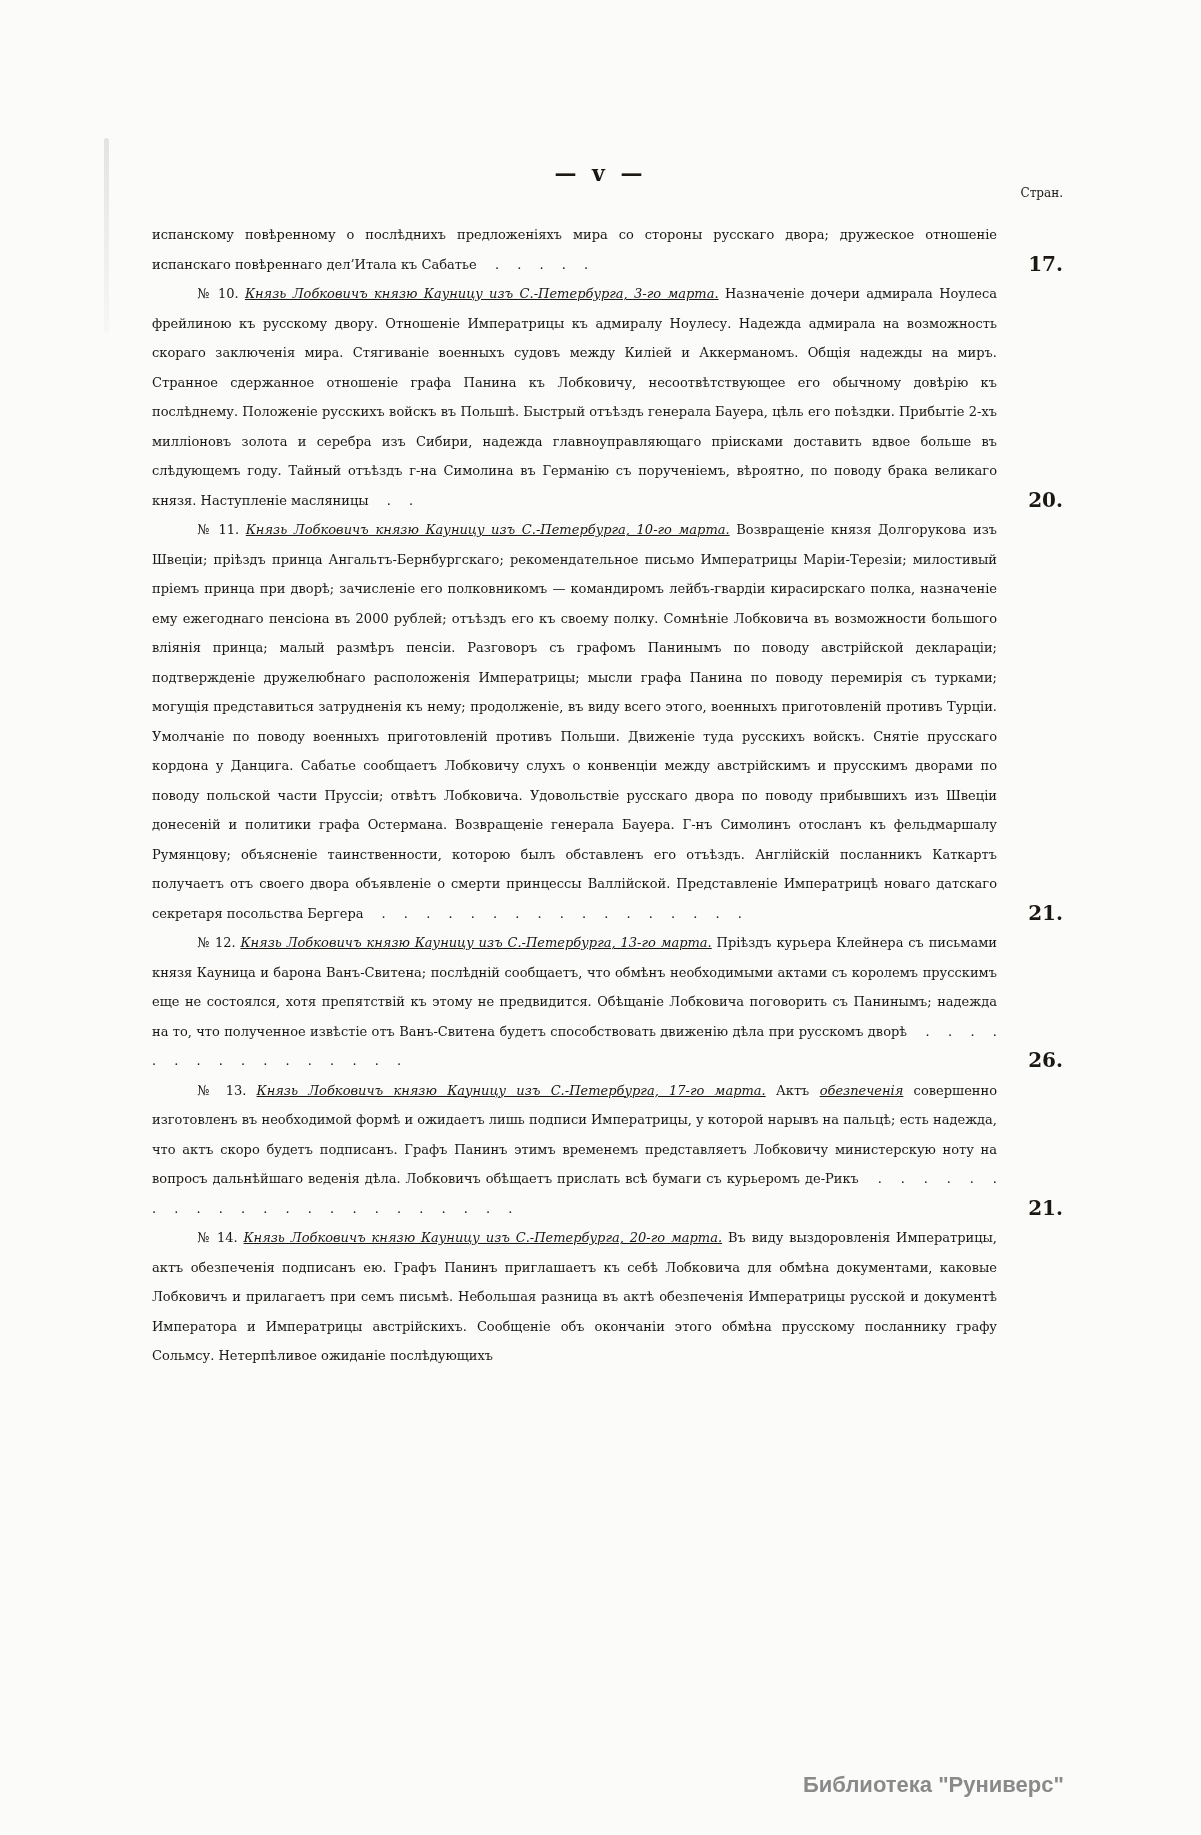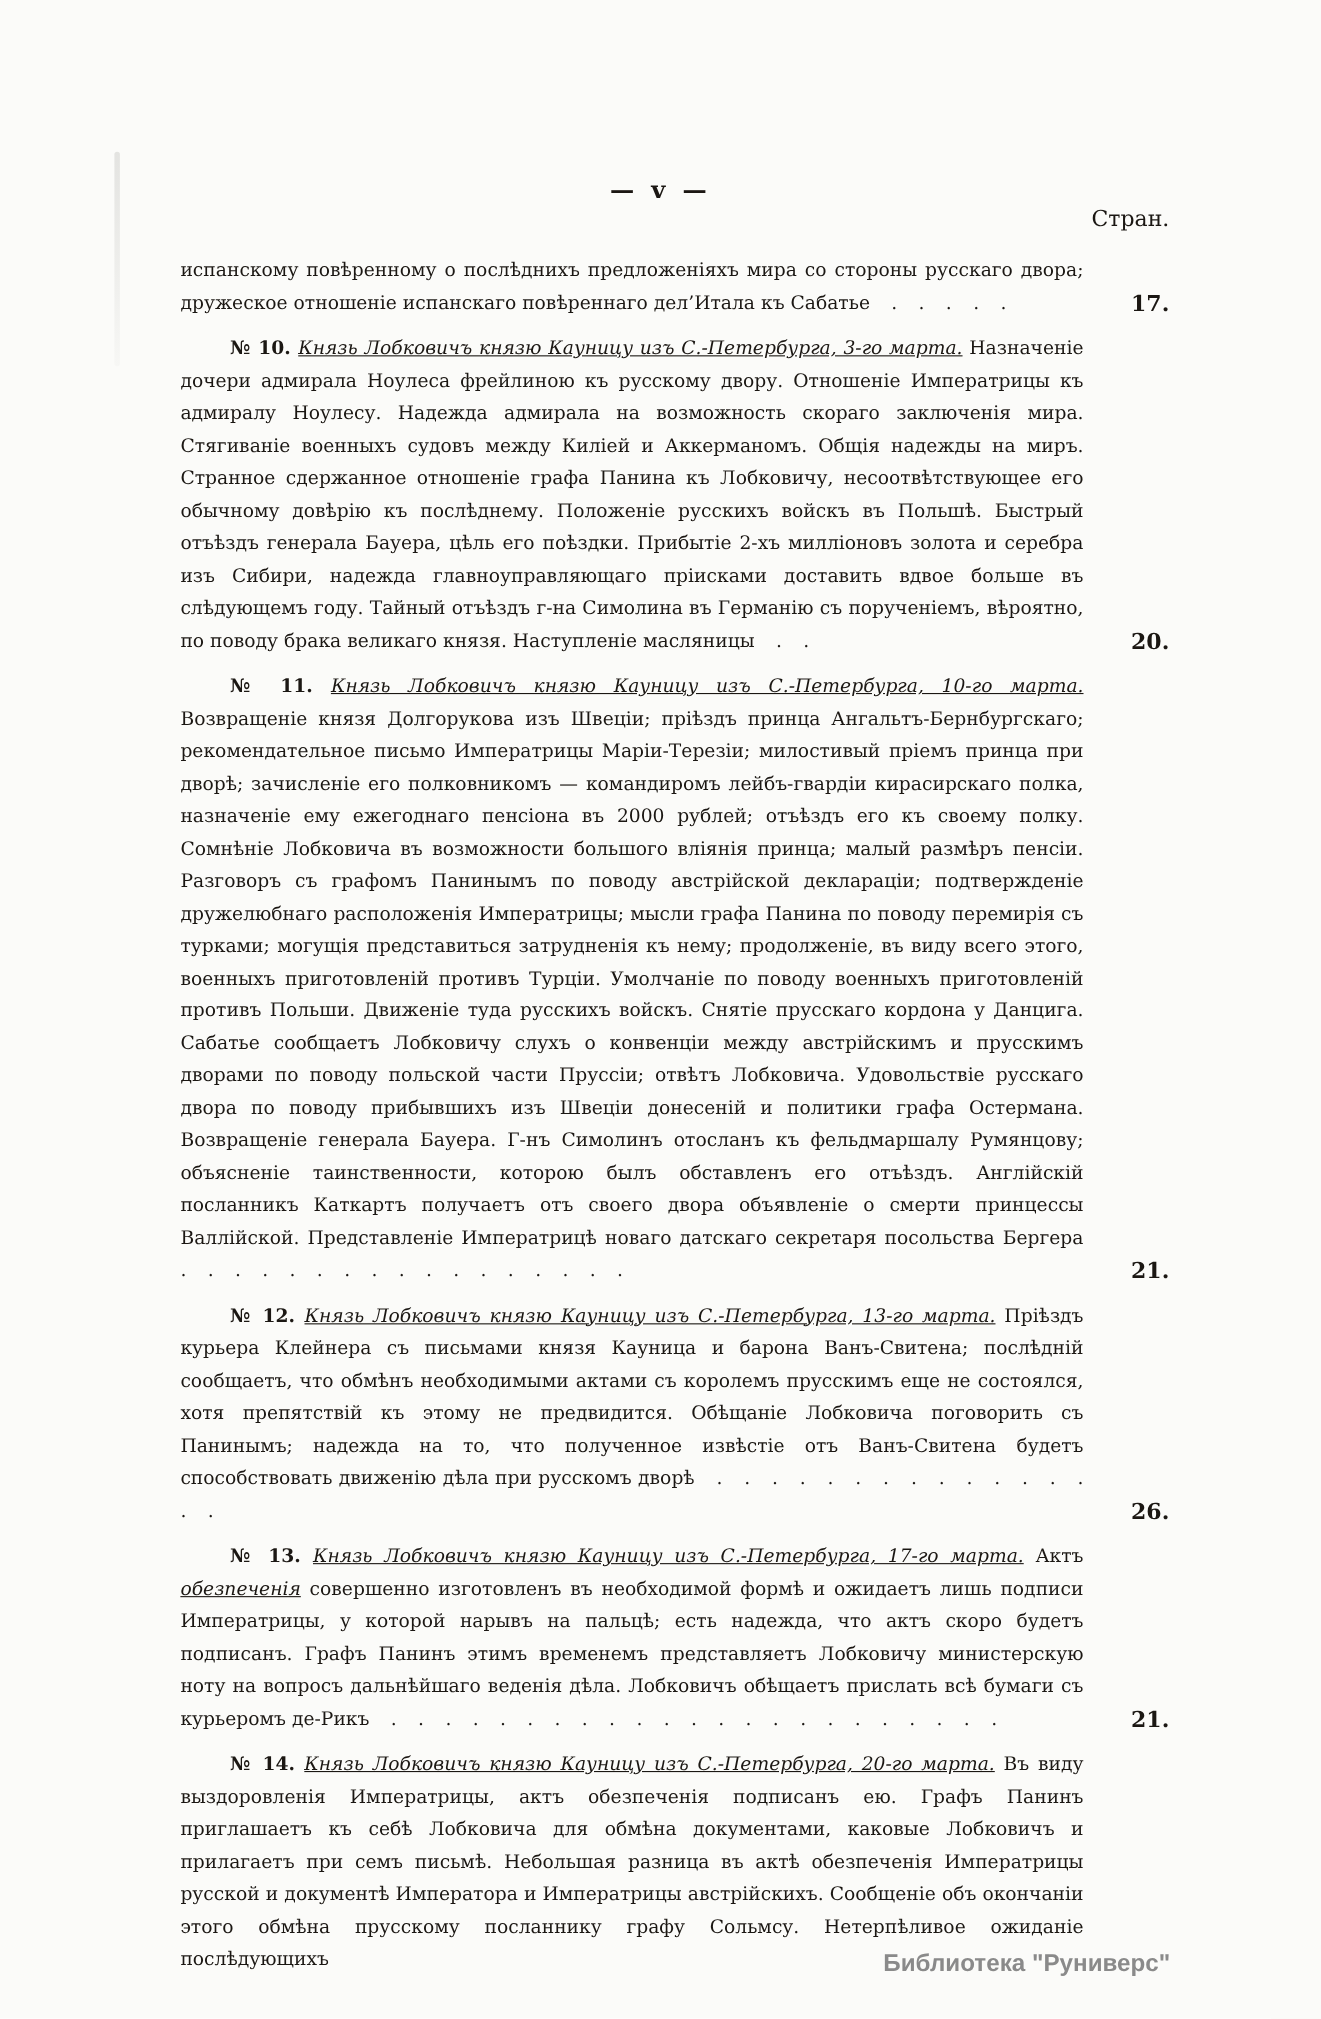--- a/index.html
+++ b/index.html
@@ -23,37 +23,37 @@
     position: absolute;
     left: 0; right: 0; top: 160px;
     text-align: center;
     font-size: 22px;
     letter-spacing: 4px;
     font-weight: bold;
   }
   .col-head {
     position: absolute;
     right: 138px; top: 186px;
-    font-size: 20px;
+    font-size: 12px;
   }
   .toc {
     position: absolute;
     left: 152px; top: 220px;
     width: 911px;
   }
   .entry { position: relative; padding-right: 66px; }
   .entry-text {
-    margin: 12px;
-    font-size: 17px;
+    margin: 0;
+    font-size: 13px;
     line-height: 29.5px;
     text-align: justify;
     hyphens: none;
   }
   .entry.indent .entry-text { text-indent: 45px; }
-  .num { font-weight: bold; }
+  .num { font-weight: normal; }
   .it { font-style: italic; text-decoration: underline; }
   .dots { word-spacing: 14px; white-space: normal; }
   .pagenum {
     position: absolute;
     right: 0; bottom: 0;
     font-size: 20px;
     line-height: 29.5px;
     font-weight: bold;
     text-align: right;
   }

